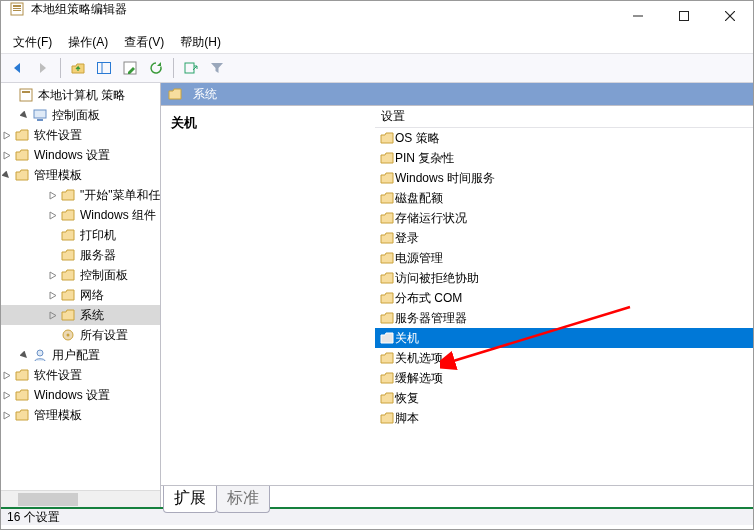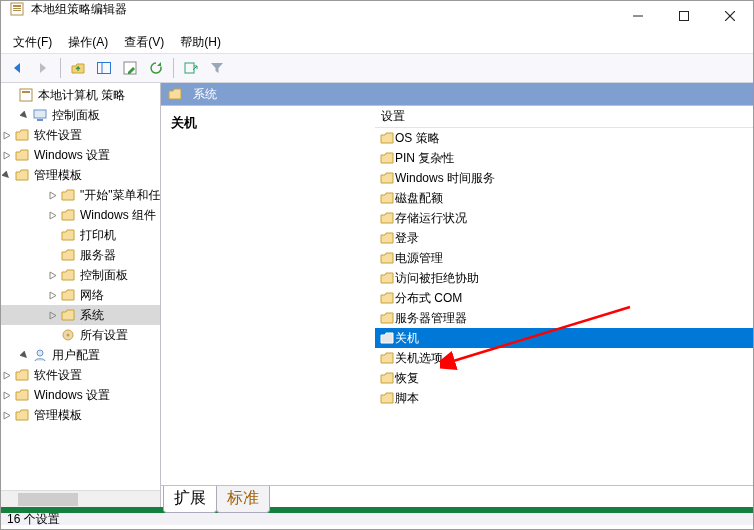--- a/index.html
+++ b/index.html
@@ -153,25 +153,25 @@
   }
   .tab {
     border: 1px solid #aab;
     border-top: none;
     border-radius: 0 0 4px 4px;
     padding: 2px 10px 3px;
     margin-right: -1px;
     background: #fff;
     font-size: 16px;
   }
-  .tab.inactive { background: #f3f3f6; color:#a16207; }
+  .tab.inactive { background: #f3f3f6; color:#737373; }
   .statusbar {
     height: 18px;
     background: #f2f2f6;
-    border-top: 6px solid #15803d;
+    border-top: 2px solid #15803d;
     display: flex; align-items: center;
     padding: 4px 6px;
   }
 </style>
 </head>
 <body>
 
 <div class="titlebar">
   <span class="icon">
     <svg width="16" height="16">
@@ -532,20 +532,26 @@
           <div class="list-row">
             <span class="folder-icon"><svg width="16" height="16">
                 <path d="M2 5h4l1-2h7v10H2z" fill="#f7dd9e" stroke="#caa23d"></path>
               </svg></span>
             <span>关机选项</span>
           </div>
           <div class="list-row">
             <span class="folder-icon"><svg width="16" height="16">
                 <path d="M2 5h4l1-2h7v10H2z" fill="#f7dd9e" stroke="#caa23d"></path>
               </svg></span>
+            <span>缓解选项</span>
+          </div>
+          <div class="list-row">
+            <span class="folder-icon"><svg width="16" height="16">
+                <path d="M2 5h4l1-2h7v10H2z" fill="#f7dd9e" stroke="#caa23d"></path>
+              </svg></span>
             <span>恢复</span>
           </div>
           <div class="list-row">
             <span class="folder-icon"><svg width="16" height="16">
                 <path d="M2 5h4l1-2h7v10H2z" fill="#f7dd9e" stroke="#caa23d"></path>
               </svg></span>
             <span>脚本</span>
           </div>
         </div>
     </div>

